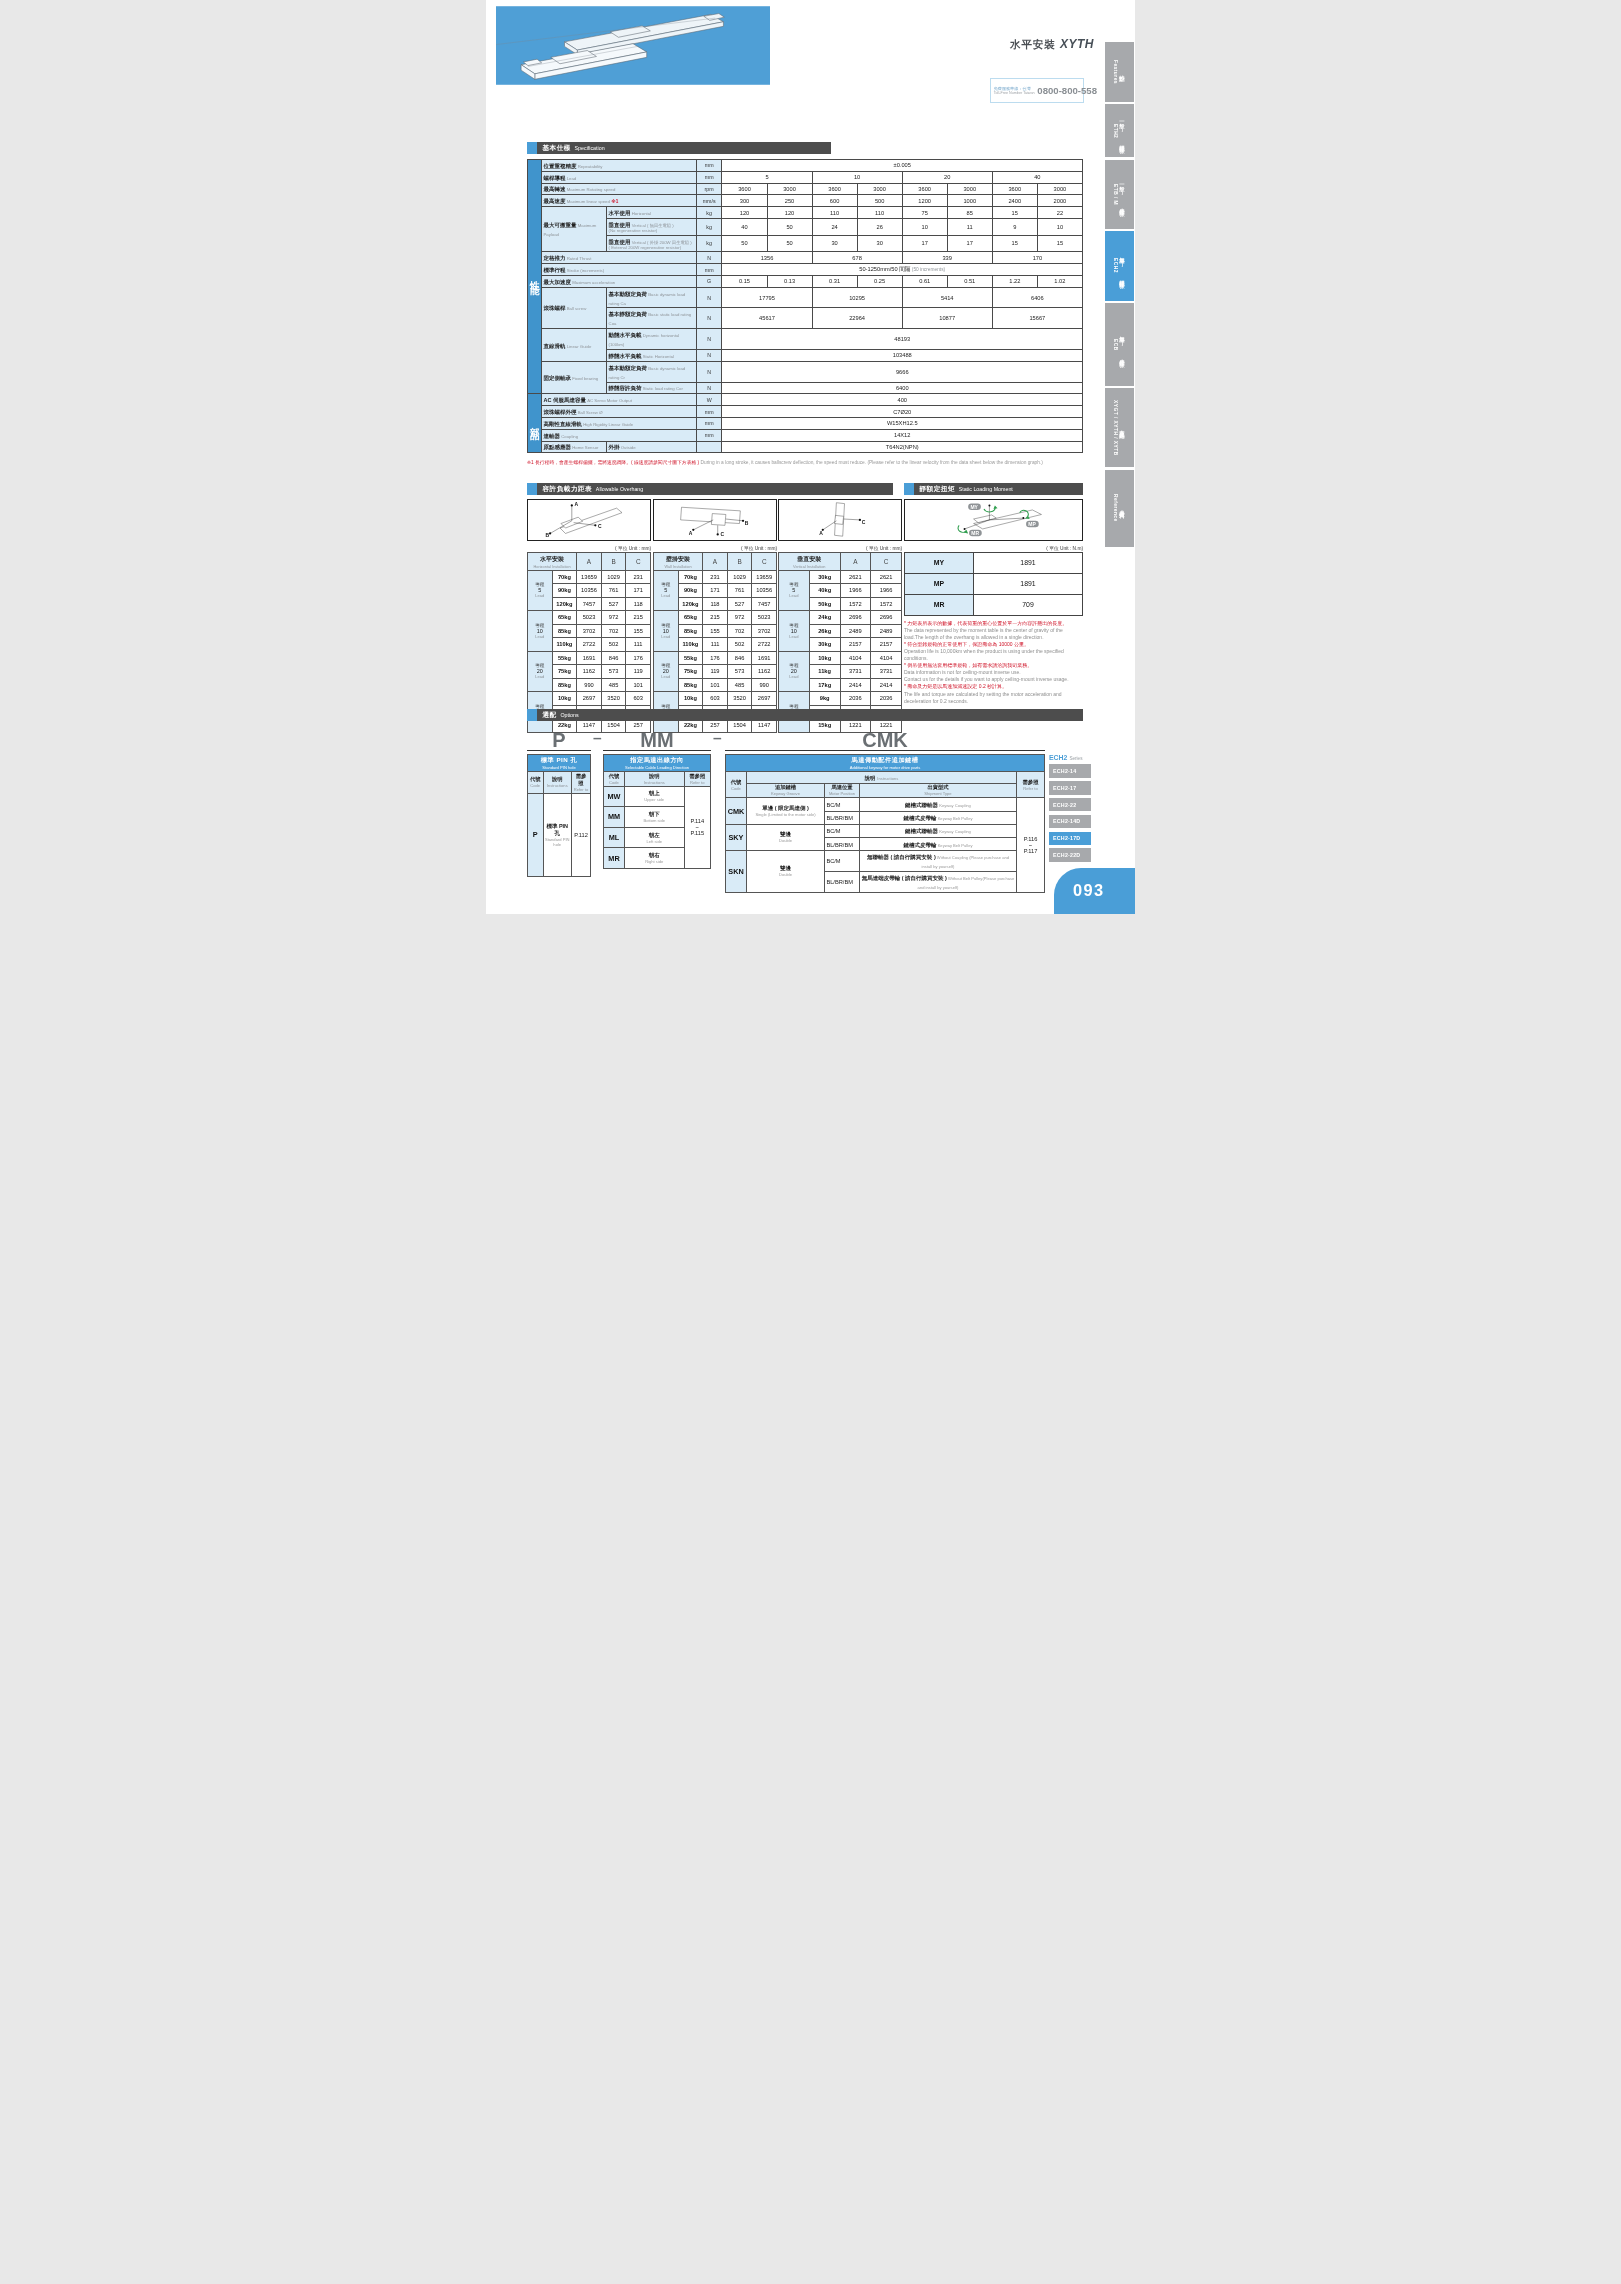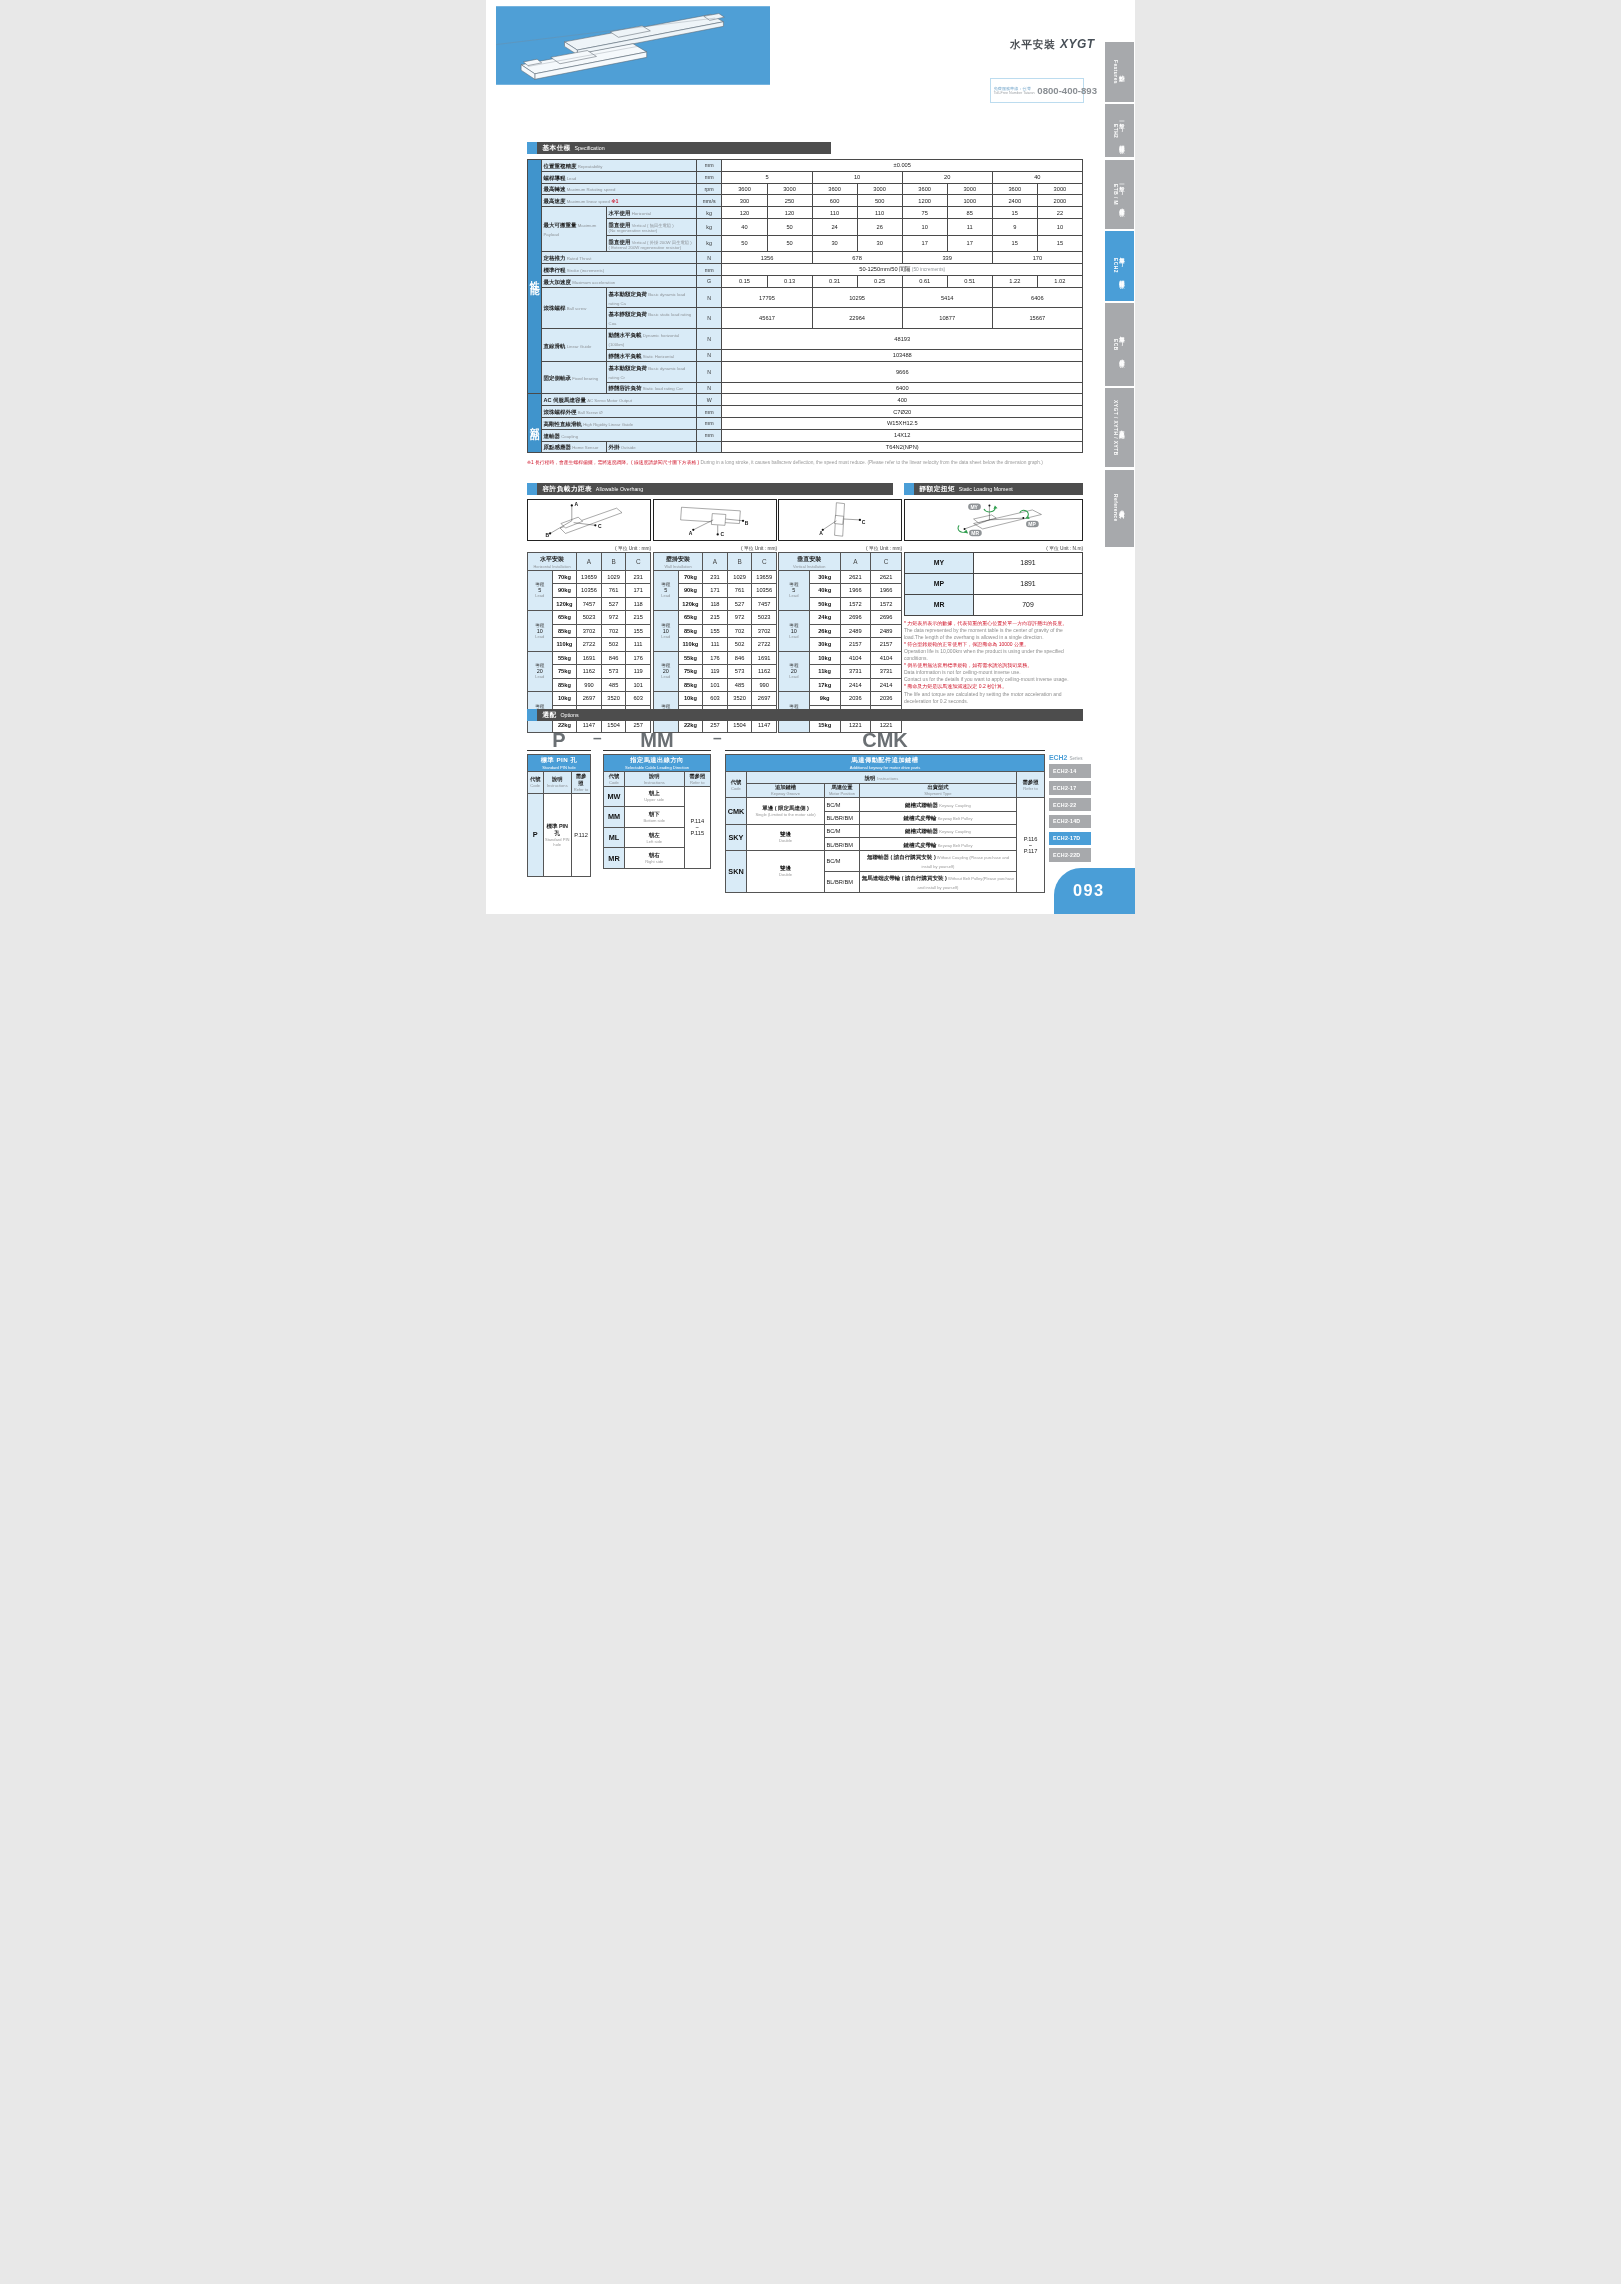--- a/index.html
+++ b/index.html
@@ -125,27 +125,27 @@
         <polygon points="60,122 90,116 100,124 70,130"></polygon>
       </g>
       <g stroke="#7d8791" stroke-width="0.7" fill="none">
         <line x1="160,84" y1="84" x2="480" y2="26"></line>
         <line x1="70" y1="132" x2="310" y2="88"></line>
       </g>
     </svg>
   </div>
 
   <div class="abs page-title">水平安裝</div>
-  <div class="abs logo">XYGT</div>
+  <div class="abs logo">XYTH</div>
   <div class="abs tollbox">
     <div>
       <div class="toll-l1">免費服務專線：台灣</div>
       <div class="toll-l2">Toll-Free Number  Taiwan</div>
     </div>
-    <div class="toll-num">0800-400-893</div>
+    <div class="toll-num">0800-800-558</div>
   </div>
 
   <div class="abs sidebar" id="sidebar">
       <div class="vtab" style="height: 60px;">
         <span class="tcode">Features</span>
         <span class="tzh">特點</span>
       </div>
       <div class="vtab" style="height: 53px;">
         <span class="tcode">ETH2</span>
         <span class="tzh">一般 / 螺桿仕樣</span>

